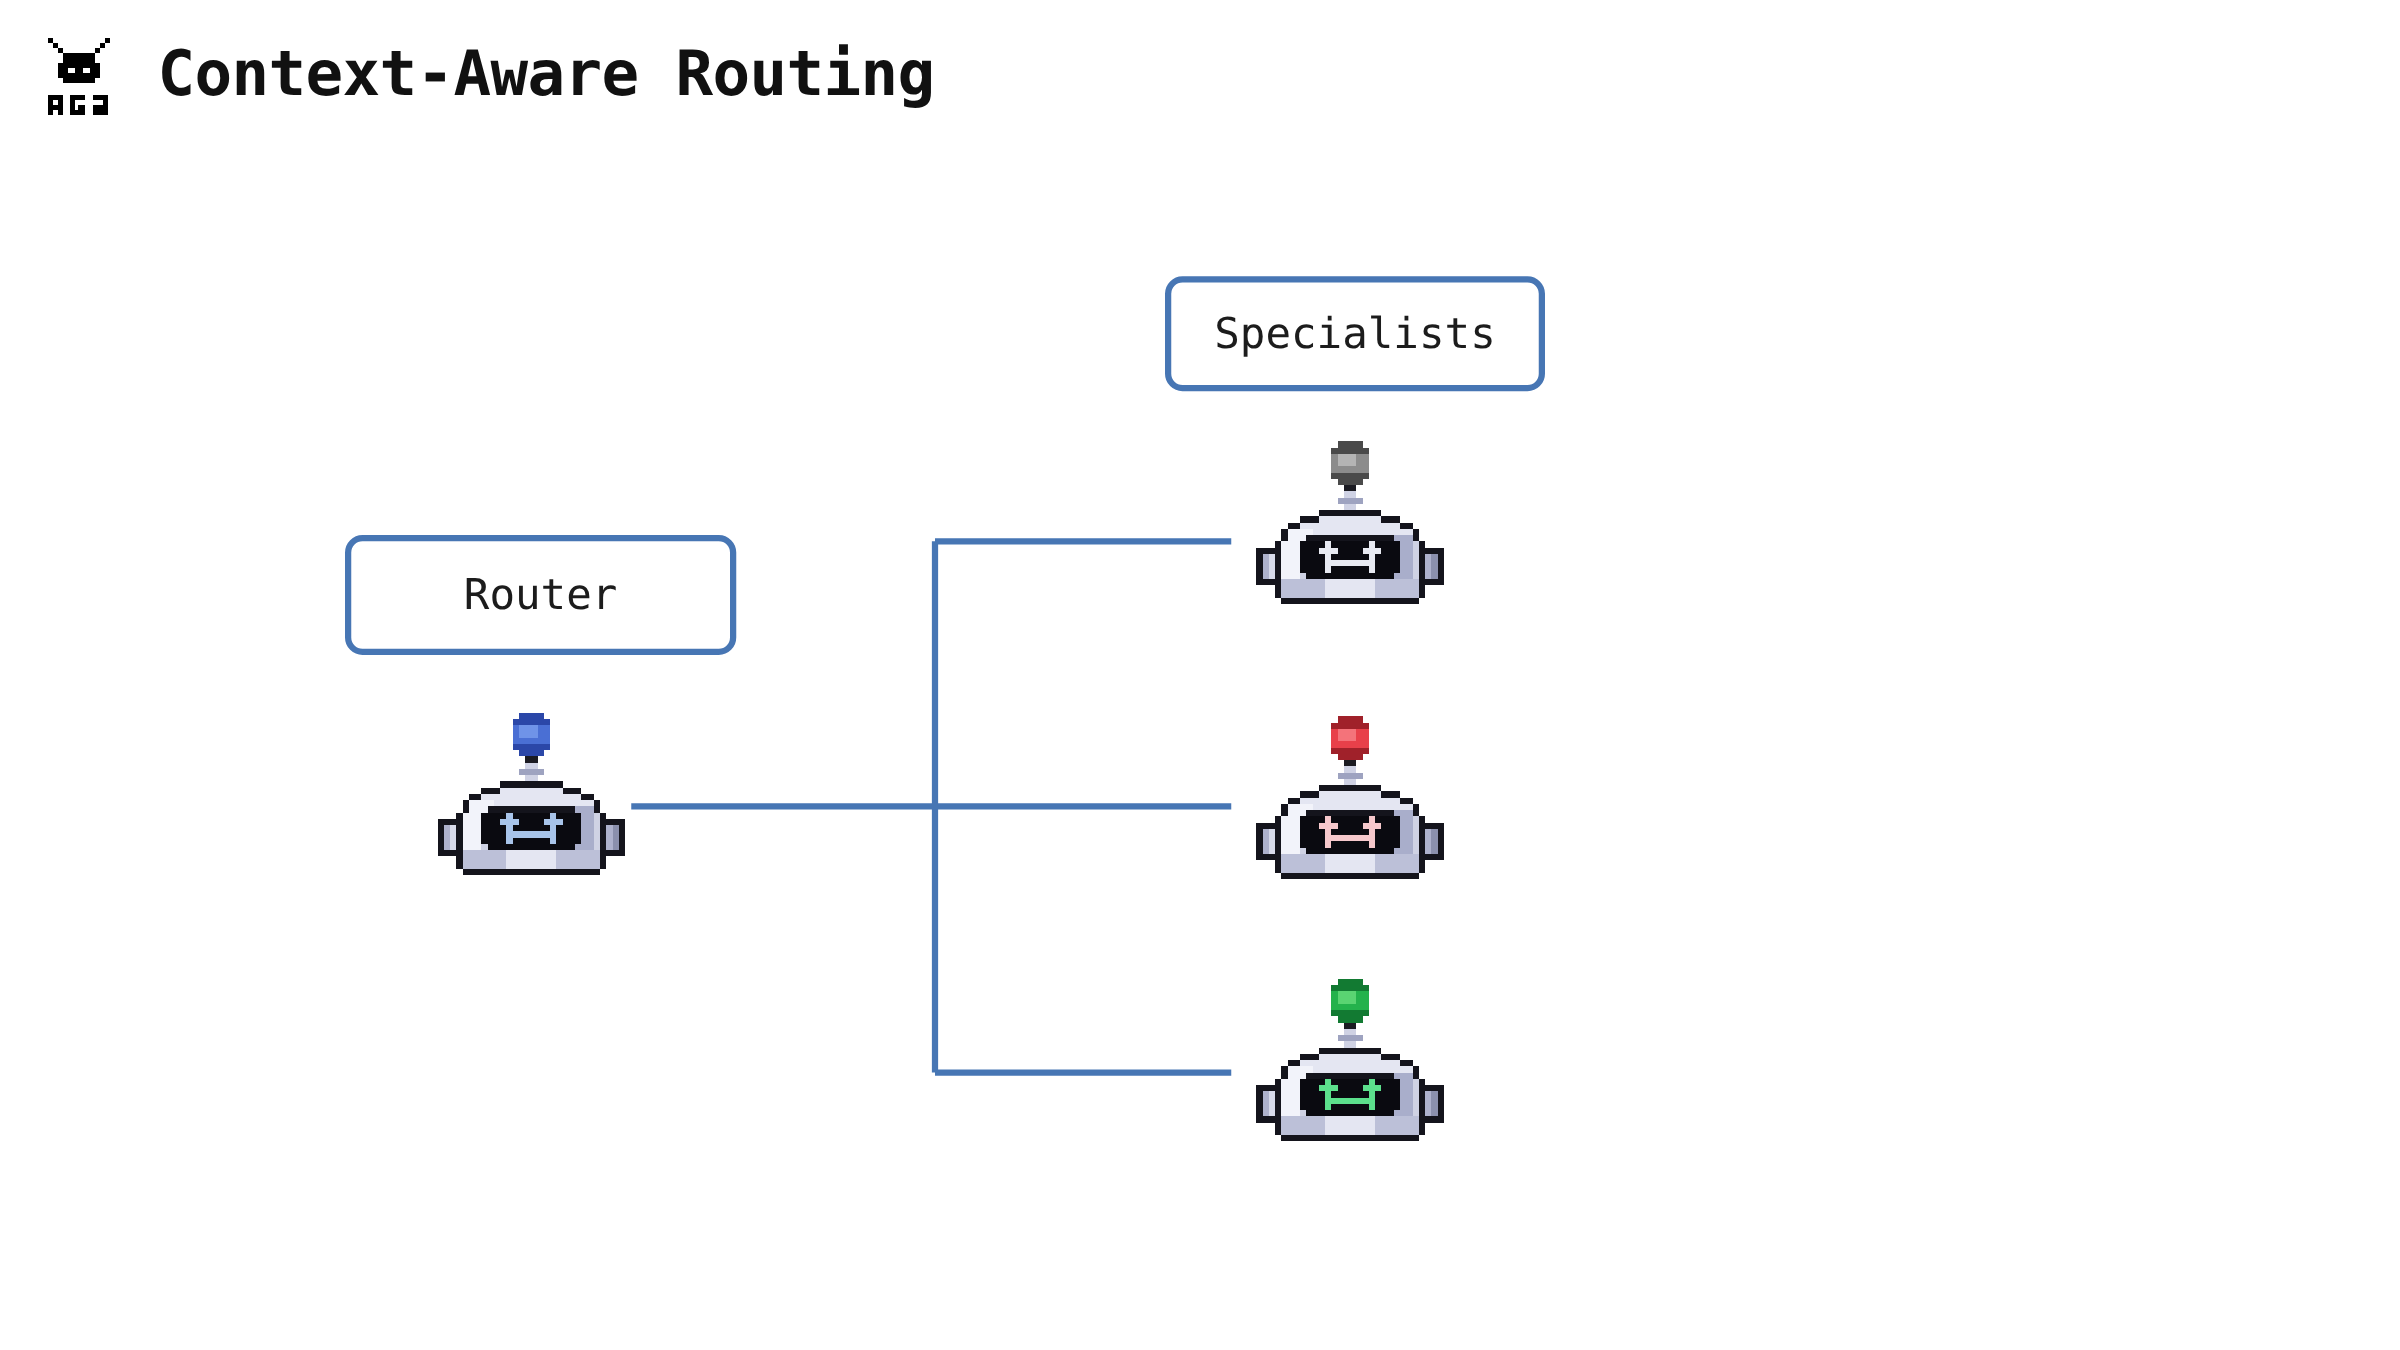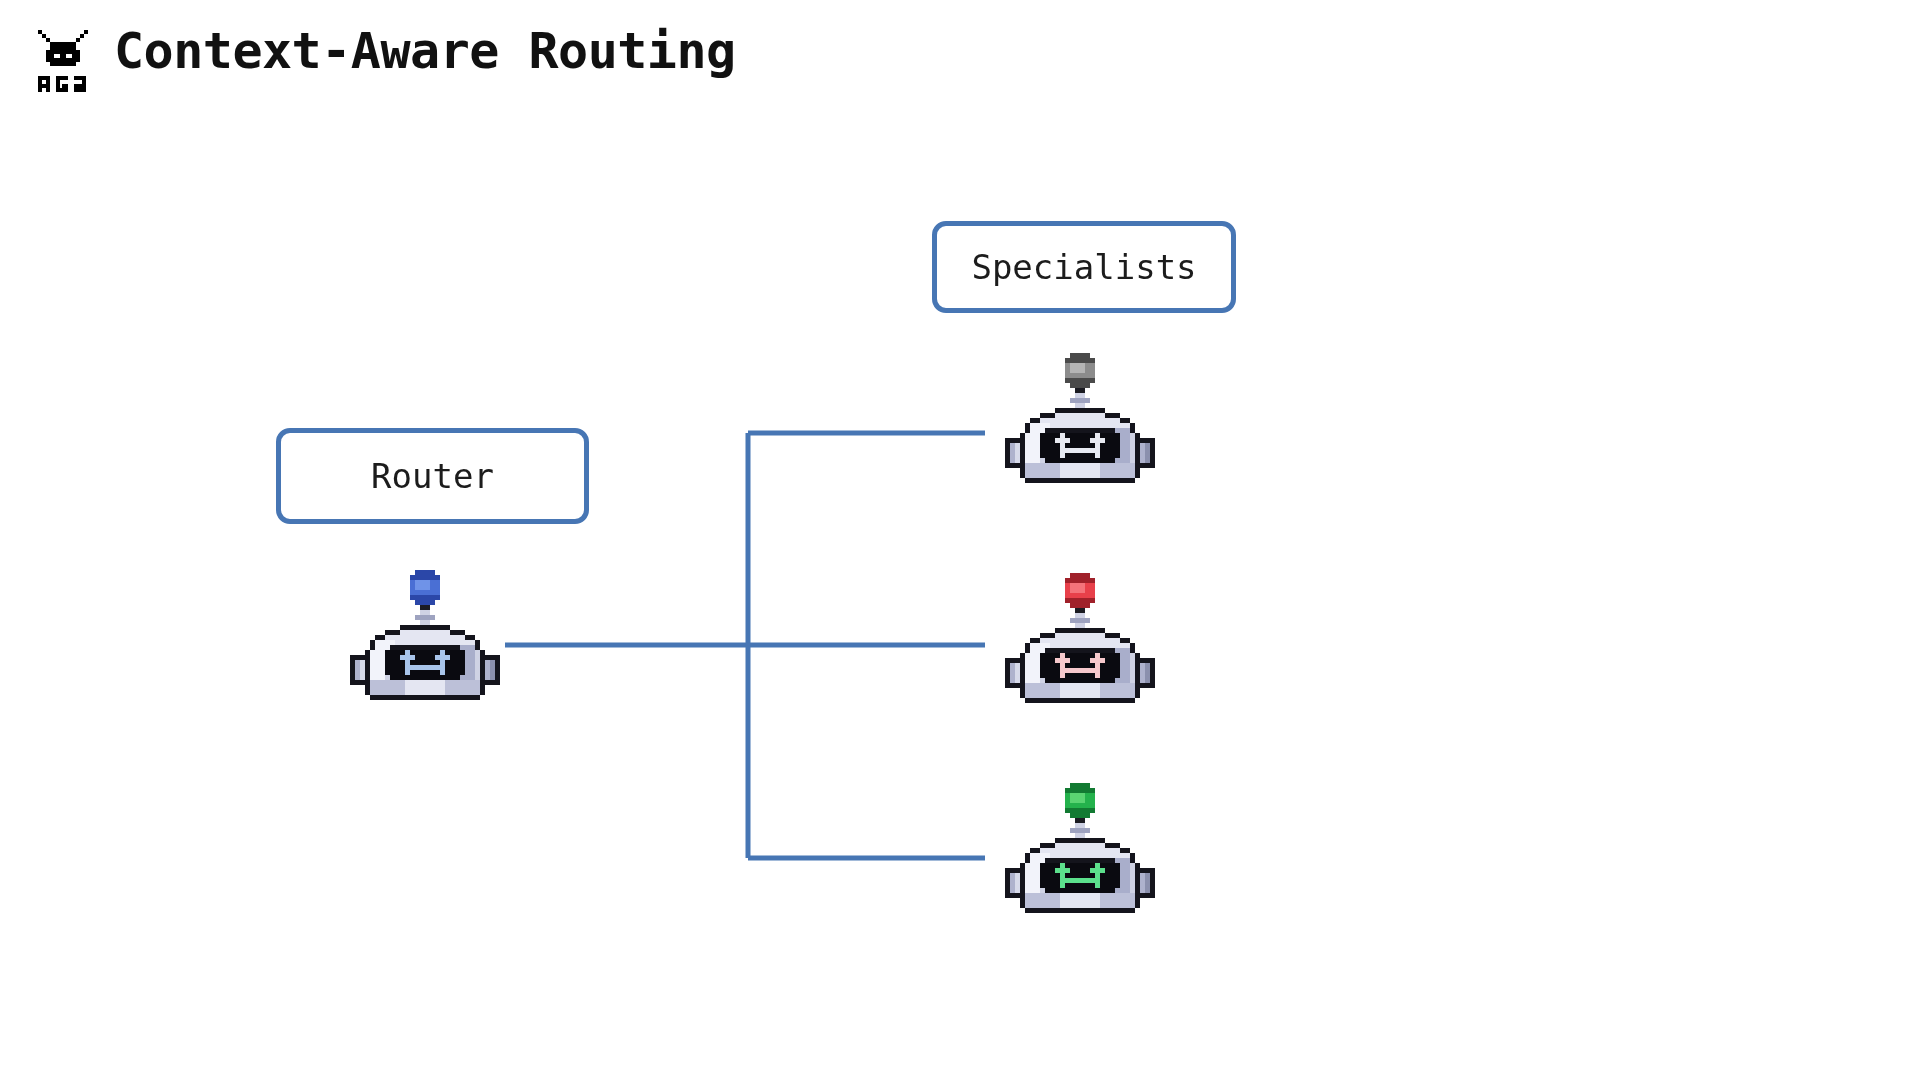--- a/index.html
+++ b/index.html
@@ -15,21 +15,22 @@
     font-family: "DejaVu Sans Mono", "Liberation Mono", monospace;
     color: #111111;
   }
 
   
   #header {
     position: absolute;
     left: 34px;
     top: 26px;
     display: flex;
-    gap: 18px;
+    align-items: center;
+    gap: 30px;
   }
   #logo-mark {
     width: 62px;
     height: 66px;
     display: block;
     flex: 0 0 auto;
   }
   #page-title {
     font-family: "DejaVu Sans Mono", "Liberation Mono", monospace;
     font-size: 50px;

